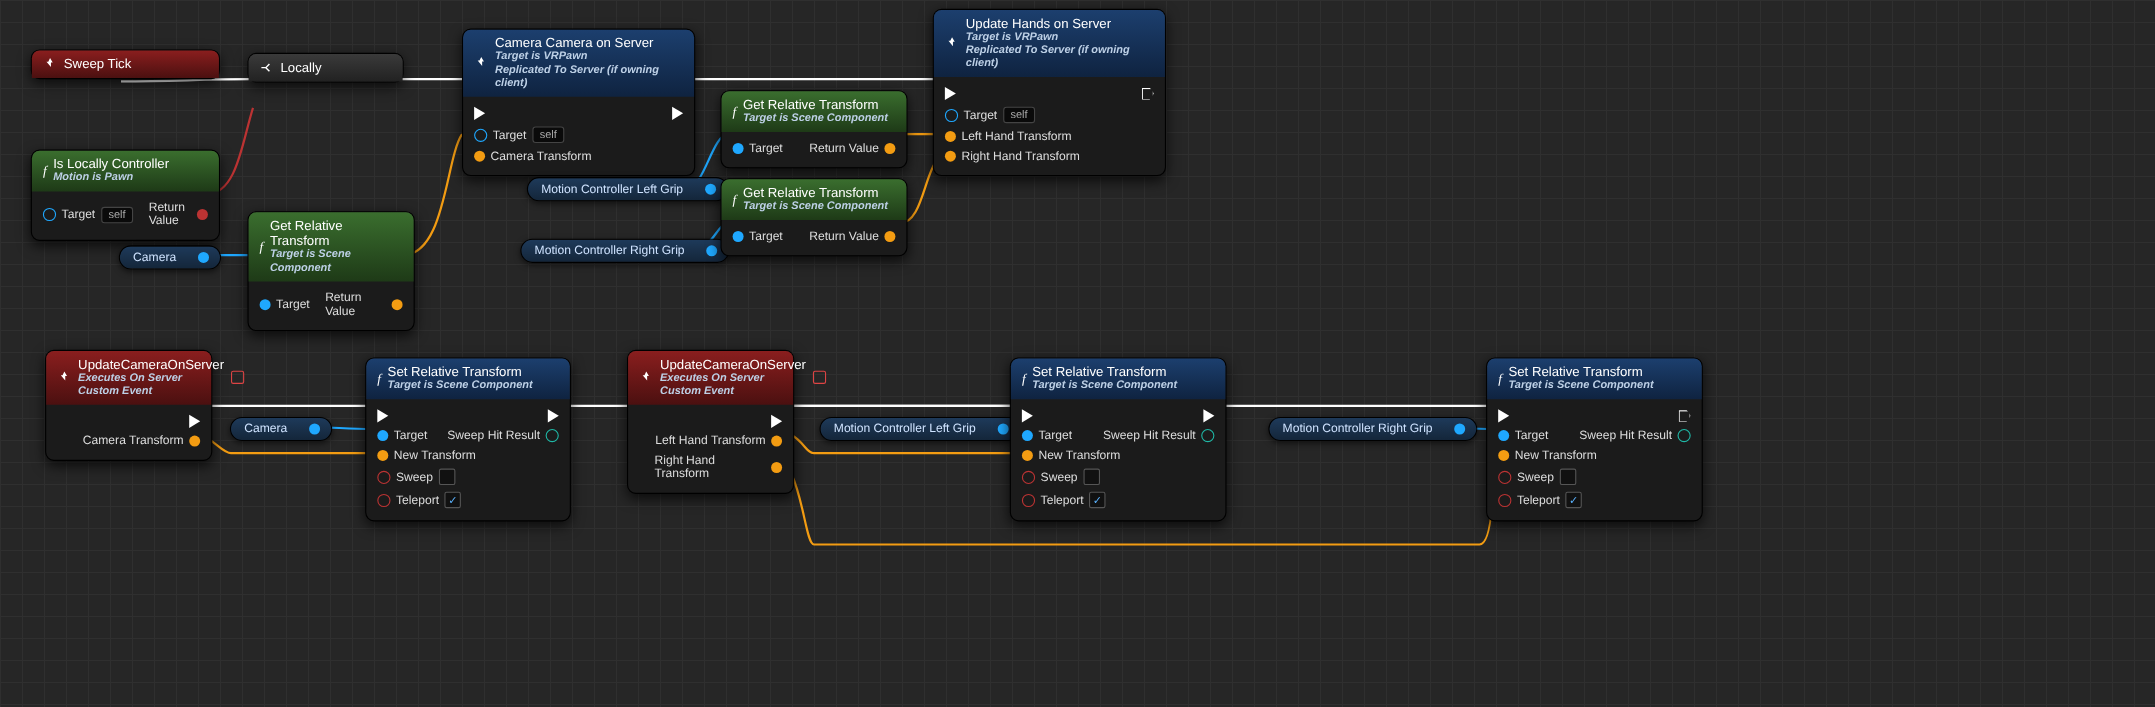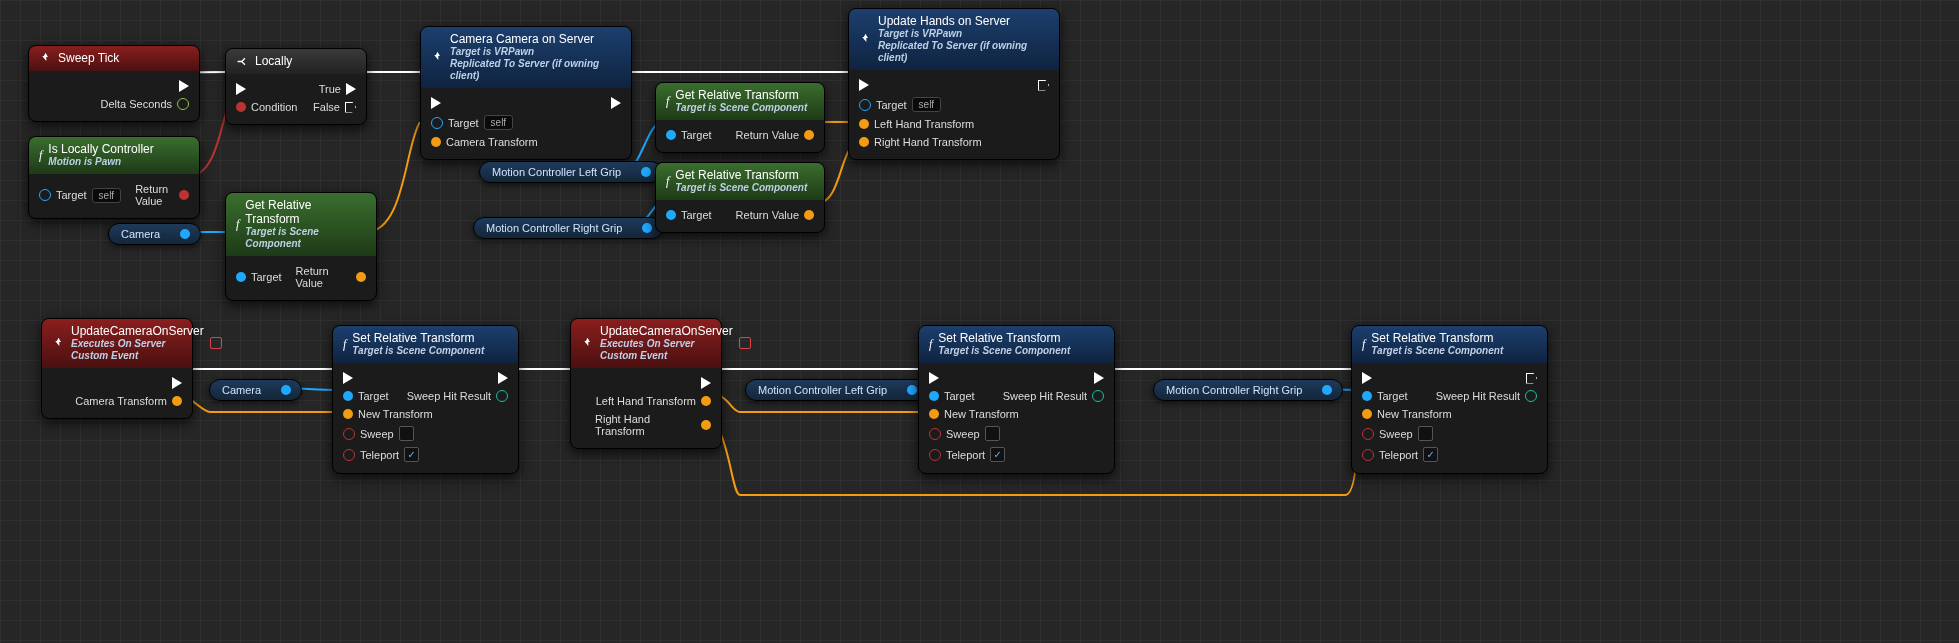--- a/index.html
+++ b/index.html
@@ -59,35 +59,20 @@
   <path d="M695 410 C730 410 730 495 740 495 C1050 495 1300 495 1345 495 C1358 495 1358 430 1358 412" stroke="#f39c12" stroke-width="2" fill="none"></path>
 </svg>
 
 <div class="node" style="left:28px;top:45px;width:170px">
   <div class="hdr red">
     <svg class="icon" viewBox="0 0 16 16">
         <path d="M8 1l3 5h-2v5L4 5h2z" fill="#fff"></path>
       </svg>
     <span>Sweep Tick</span>
   </div>
-  <div class="body">
-    <div class="row">
-        <span></span>
-        <span class="pin r">
-          <span class="exec"></span>
-        </span>
-      </div>
-    <div class="row">
-        <span></span>
-        <span class="pin r">
-          <span class="dot o-green"></span>
-          <span>Delta Seconds</span>
-        </span>
-      </div>
-  </div>
 </div>
 
 <div class="node" style="left:28px;top:136px;width:170px">
   <div class="hdr green">
     <span style="font-style:italic;font-family:serif">f</span>
     <div>
         <div>Is Locally Controller</div>
         <div class="sub">Motion is Pawn</div>
       </div>
   </div>
@@ -106,41 +91,20 @@
   </div>
 </div>
 
 <div class="node" style="left:225px;top:48px;width:140px">
   <div class="hdr gray">
     <svg class="icon" viewBox="0 0 16 16">
         <path d="M2 8h5l4-4M7 8l4 4" stroke="#fff" stroke-width="1.6" fill="none"></path>
       </svg>
     <span>Locally</span>
   </div>
-  <div class="body">
-    <div class="row">
-        <span class="pin">
-          <span class="exec"></span>
-        </span>
-        <span class="pin r">
-          <span class="exec"></span>
-          <span>True</span>
-        </span>
-      </div>
-    <div class="row">
-        <span class="pin">
-          <span class="dot c-red"></span>
-          <span>Condition</span>
-        </span>
-        <span class="pin r">
-          <span class="execo"></span>
-          <span>False</span>
-        </span>
-      </div>
-  </div>
 </div>
 
 <div class="var" style="left:108px;top:223px">
   <span>Camera</span>
     <span class="dot c-blue"></span>
 </div>
 
 <div class="node" style="left:225px;top:192px;width:150px">
   <div class="hdr green">
     <span style="font-style:italic;font-family:serif">f</span>

